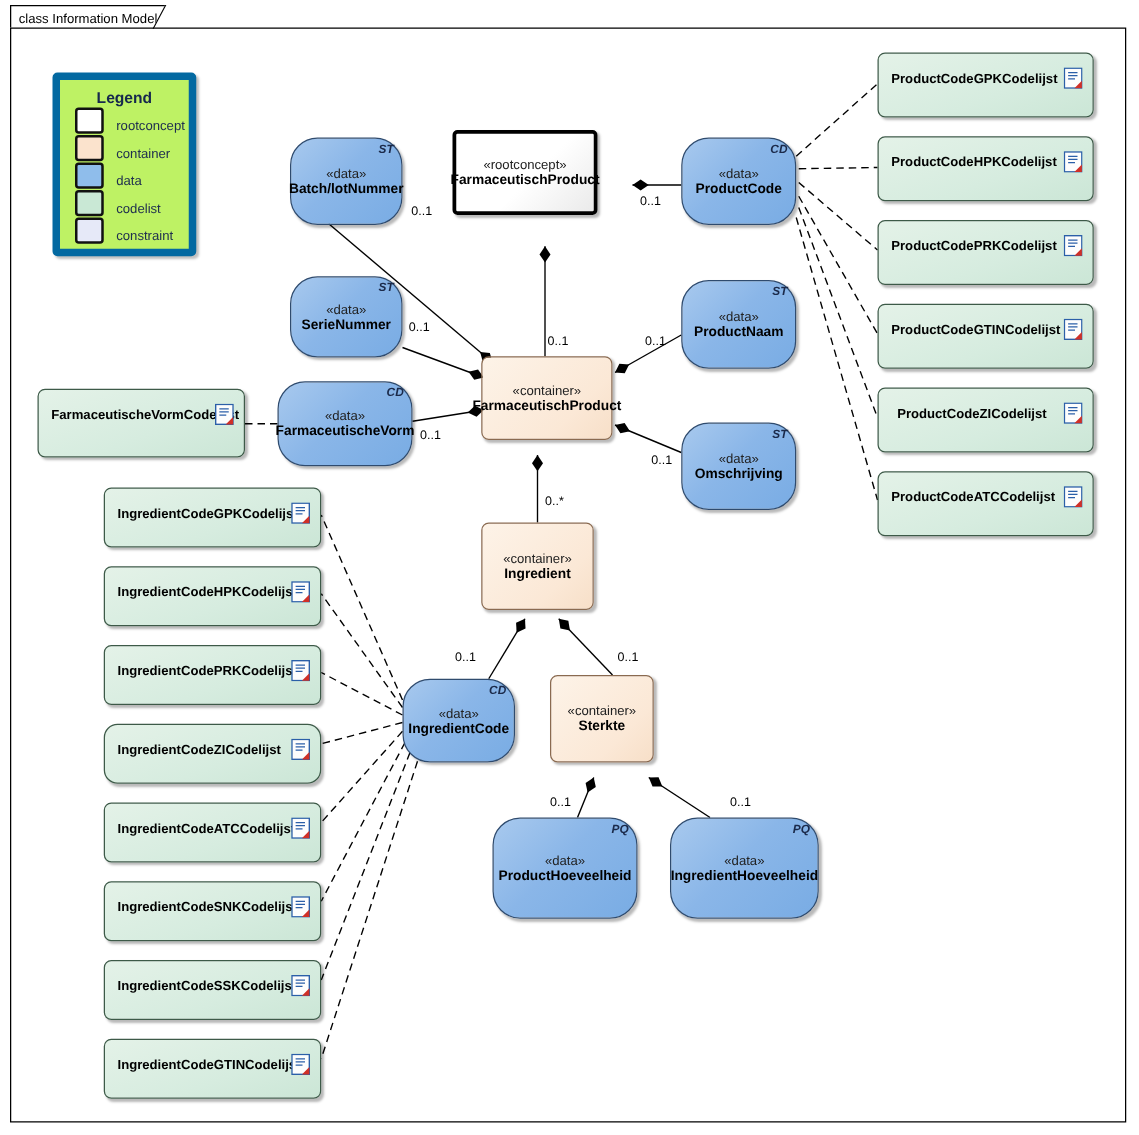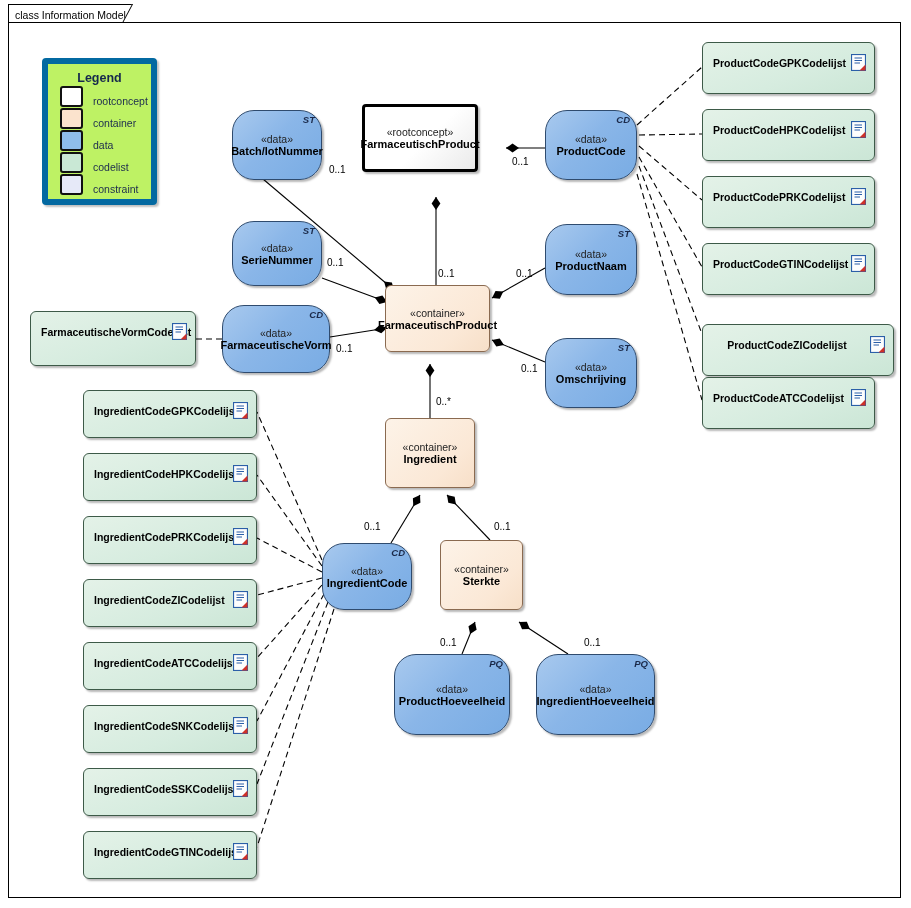--- a/index.html
+++ b/index.html
@@ -306,21 +306,21 @@
         <div class="nm">ProductCodeGTINCodelijst</div>
       </div>
     <svg class="doc-icon" viewBox="0 0 15 17">
       <rect x="0.5" y="0.5" width="14" height="16" fill="#fdfdfd" stroke="#2b5fa8" stroke-width="1.2"></rect>
       <line x1="3.5" y1="4" x2="11" y2="4" stroke="#2b5fa8" stroke-width="1"></line>
       <line x1="3.5" y1="6.5" x2="11" y2="6.5" stroke="#2b5fa8" stroke-width="1"></line>
       <line x1="3.5" y1="9" x2="9" y2="9" stroke="#2b5fa8" stroke-width="1"></line>
       <path d="M8.5,16.5 L14.5,16.5 L14.5,10.5 Z" fill="#d03028"></path>
     </svg>
   </div>
-  <div class="node codelist" style="left:702px;top:324px;width:192px;height:52px;text-decoration:underline;">
+  <div class="node codelist" style="left:702px;top:310px;width:173px;height:52px;text-decoration:underline;">
     <div class="body">
         <div class="nm">ProductCodeZICodelijst</div>
       </div>
     <svg class="doc-icon" viewBox="0 0 15 17">
       <rect x="0.5" y="0.5" width="14" height="16" fill="#fdfdfd" stroke="#2b5fa8" stroke-width="1.2"></rect>
       <line x1="3.5" y1="4" x2="11" y2="4" stroke="#2b5fa8" stroke-width="1"></line>
       <line x1="3.5" y1="6.5" x2="11" y2="6.5" stroke="#2b5fa8" stroke-width="1"></line>
       <line x1="3.5" y1="9" x2="9" y2="9" stroke="#2b5fa8" stroke-width="1"></line>
       <path d="M8.5,16.5 L14.5,16.5 L14.5,10.5 Z" fill="#d03028"></path>
     </svg>
@@ -367,21 +367,21 @@
         <div class="nm">IngredientCodePRKCodelijst</div>
       </div>
     <svg class="doc-icon" viewBox="0 0 15 17">
       <rect x="0.5" y="0.5" width="14" height="16" fill="#fdfdfd" stroke="#2b5fa8" stroke-width="1.2"></rect>
       <line x1="3.5" y1="4" x2="11" y2="4" stroke="#2b5fa8" stroke-width="1"></line>
       <line x1="3.5" y1="6.5" x2="11" y2="6.5" stroke="#2b5fa8" stroke-width="1"></line>
       <line x1="3.5" y1="9" x2="9" y2="9" stroke="#2b5fa8" stroke-width="1"></line>
       <path d="M8.5,16.5 L14.5,16.5 L14.5,10.5 Z" fill="#d03028"></path>
     </svg>
   </div>
-  <div class="node codelist" style="left:83px;top:579px;width:174px;height:48px;">
+  <div class="node codelist" style="left:83px;top:579px;width:174px;height:48px;border-radius:11px;">
     <div class="body">
         <div class="nm">IngredientCodeZICodelijst</div>
       </div>
     <svg class="doc-icon" viewBox="0 0 15 17">
       <rect x="0.5" y="0.5" width="14" height="16" fill="#fdfdfd" stroke="#2b5fa8" stroke-width="1.2"></rect>
       <line x1="3.5" y1="4" x2="11" y2="4" stroke="#2b5fa8" stroke-width="1"></line>
       <line x1="3.5" y1="6.5" x2="11" y2="6.5" stroke="#2b5fa8" stroke-width="1"></line>
       <line x1="3.5" y1="9" x2="9" y2="9" stroke="#2b5fa8" stroke-width="1"></line>
       <path d="M8.5,16.5 L14.5,16.5 L14.5,10.5 Z" fill="#d03028"></path>
     </svg>

